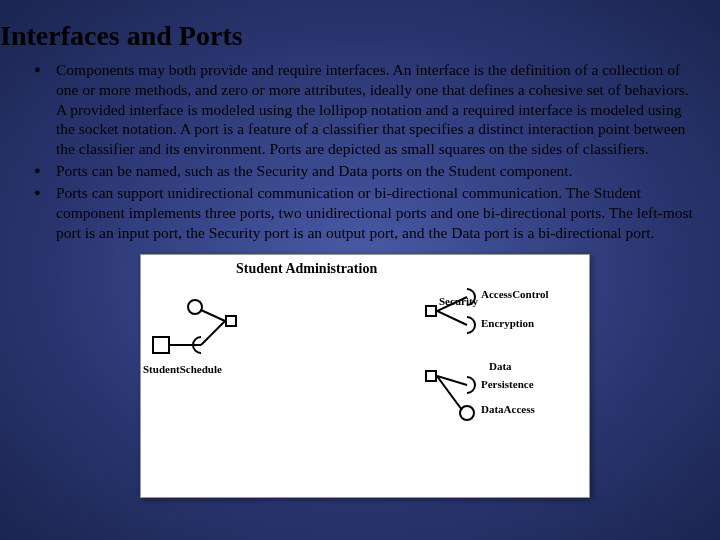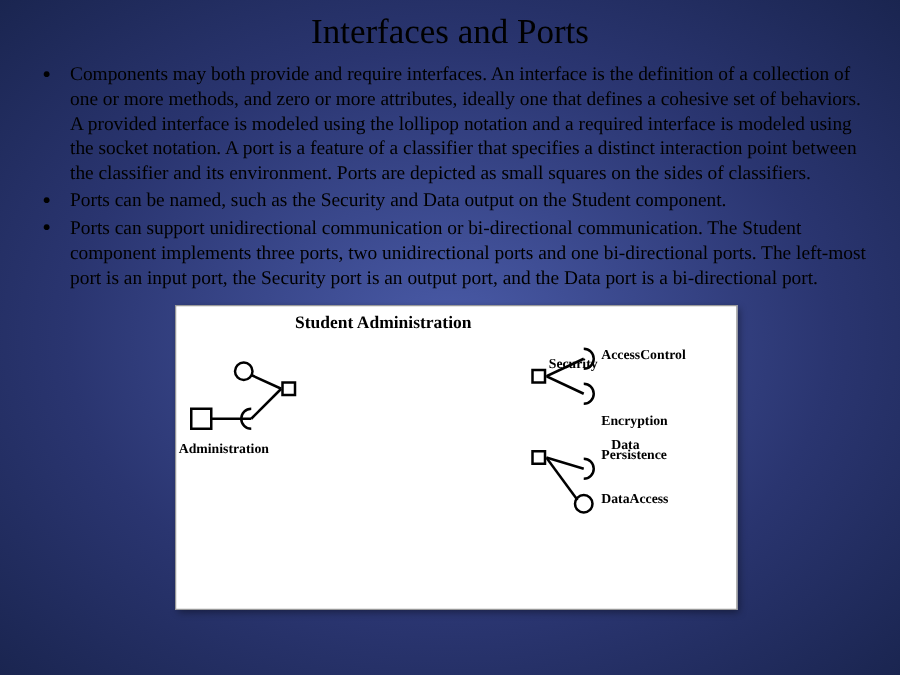--- a/index.html
+++ b/index.html
@@ -6,25 +6,25 @@
   body {
     width: 720px;
     height: 540px;
     background: radial-gradient(ellipse at center, #4a5ba8 0%, #2a3570 60%, #1a2550 100%);
     font-family: "Times New Roman", serif;
     color: #000;
     overflow: hidden;
     position: relative;
   }
   .title {
-    text-align: center;
+    text-align: left;
     font-size: 28px;
-    padding-top: 10px;
+    padding-top: 20px;
     padding-bottom: 8px;
-    font-weight: normal;
+    font-weight: bold;
   }
   .content {
     padding: 0 20px 12px 30px;
   }
   ul {
     list-style: none;
   }
   li {
     position: relative;
     padding-left: 26px;
@@ -68,58 +68,58 @@
   }
 </style>
 </head>
 <body>
 
 <h1 class="title">Interfaces and Ports</h1>
 
 <div class="content">
   <ul>
     <li>Components may both provide and require interfaces.  An interface is the definition of a collection of one or more methods, and zero or more attributes, ideally one that defines a cohesive set of behaviors.  A provided interface is modeled using the lollipop notation and a required interface is modeled using the socket notation.  A port is a feature of a classifier that specifies a distinct interaction point between the classifier and its environment.  Ports are depicted as small squares on the sides of classifiers.</li>
-    <li>Ports can be named, such as the Security and Data output on the Student component.</li>
+    <li>Ports can be named, such as the Security and Data ports on the Student component.</li>
     <li>Ports can support unidirectional communication or bi-directional communication.  The Student component implements three ports, two unidirectional ports and one bi-directional ports.  The left-most port is an input port, the Security port is an output port, and the Data port is a bi-directional port.</li>
   </ul>
 
   <div class="diagram-wrap">
     <div class="diagram">
 
       <div class="hw" style="left:95px; top:6px; font-size:14px;">Student Administration</div>
 
 
       <div class="component-box" style="left:84px; top:60px; width:12px; height:12px;"></div>
 
       <svg style="position:absolute; left:10px; top:40px;" width="80" height="90">
         <line x1="74" y1="26" x2="50" y2="15" stroke="#000" stroke-width="2"></line>
         <circle cx="44" cy="12" r="7" fill="none" stroke="#000" stroke-width="2"></circle>
         <line x1="74" y1="26" x2="50" y2="50" stroke="#000" stroke-width="2"></line>
         <path d="M 50 42 A 8 8 0 0 0 50 58" fill="none" stroke="#000" stroke-width="2"></path>
         <line x1="50" y1="50" x2="18" y2="50" stroke="#000" stroke-width="2"></line>
         <rect x="2" y="42" width="16" height="16" fill="#fff" stroke="#000" stroke-width="2"></rect>
       </svg>
-      <div class="hw" style="left:2px; top:108px; font-size:11px;">Administration</div>
+      <div class="hw" style="left:2px; top:108px; font-size:11px;">StudentSchedule</div>
 
       <div class="component-box" style="left:284px; top:50px; width:12px; height:12px;"></div>
       <div class="hw" style="left:298px; top:40px; font-size:11px;">Security</div>
       <svg style="position:absolute; left:296px; top:30px;" width="90" height="60">
         <line x1="0" y1="26" x2="30" y2="12" stroke="#000" stroke-width="2"></line>
         <path d="M 30 4 A 8 8 0 0 1 30 20" fill="none" stroke="#000" stroke-width="2"></path>
         <line x1="0" y1="26" x2="30" y2="40" stroke="#000" stroke-width="2"></line>
         <path d="M 30 32 A 8 8 0 0 1 30 48" fill="none" stroke="#000" stroke-width="2"></path>
       </svg>
       <div class="hw" style="left:340px; top:33px; font-size:11px;">AccessControl</div>
-      <div class="hw" style="left:340px; top:62px; font-size:11px;margin-top:24px;">Encryption</div>
+      <div class="hw" style="left:340px; top:62px; font-size:11px;">Encryption</div>
 
       <div class="component-box" style="left:284px; top:115px; width:12px; height:12px;"></div>
       <div class="hw" style="left:300px; top:105px; font-size:11px;margin-left:48px;">Data</div>
       <svg style="position:absolute; left:296px; top:100px;" width="90" height="70">
         <line x1="0" y1="21" x2="30" y2="30" stroke="#000" stroke-width="2"></line>
         <path d="M 30 22 A 8 8 0 0 1 30 38" fill="none" stroke="#000" stroke-width="2"></path>
         <line x1="0" y1="21" x2="25" y2="55" stroke="#000" stroke-width="2"></line>
         <circle cx="30" cy="58" r="7" fill="none" stroke="#000" stroke-width="2"></circle>
       </svg>
-      <div class="hw" style="left:340px; top:113px; font-size:11px;">Persistence</div>
+      <div class="hw" style="left:340px; top:123px; font-size:11px;">Persistence</div>
       <div class="hw" style="left:340px; top:148px; font-size:11px;">DataAccess</div>
     </div>
   </div>
 </div>
 
 </body></html>

